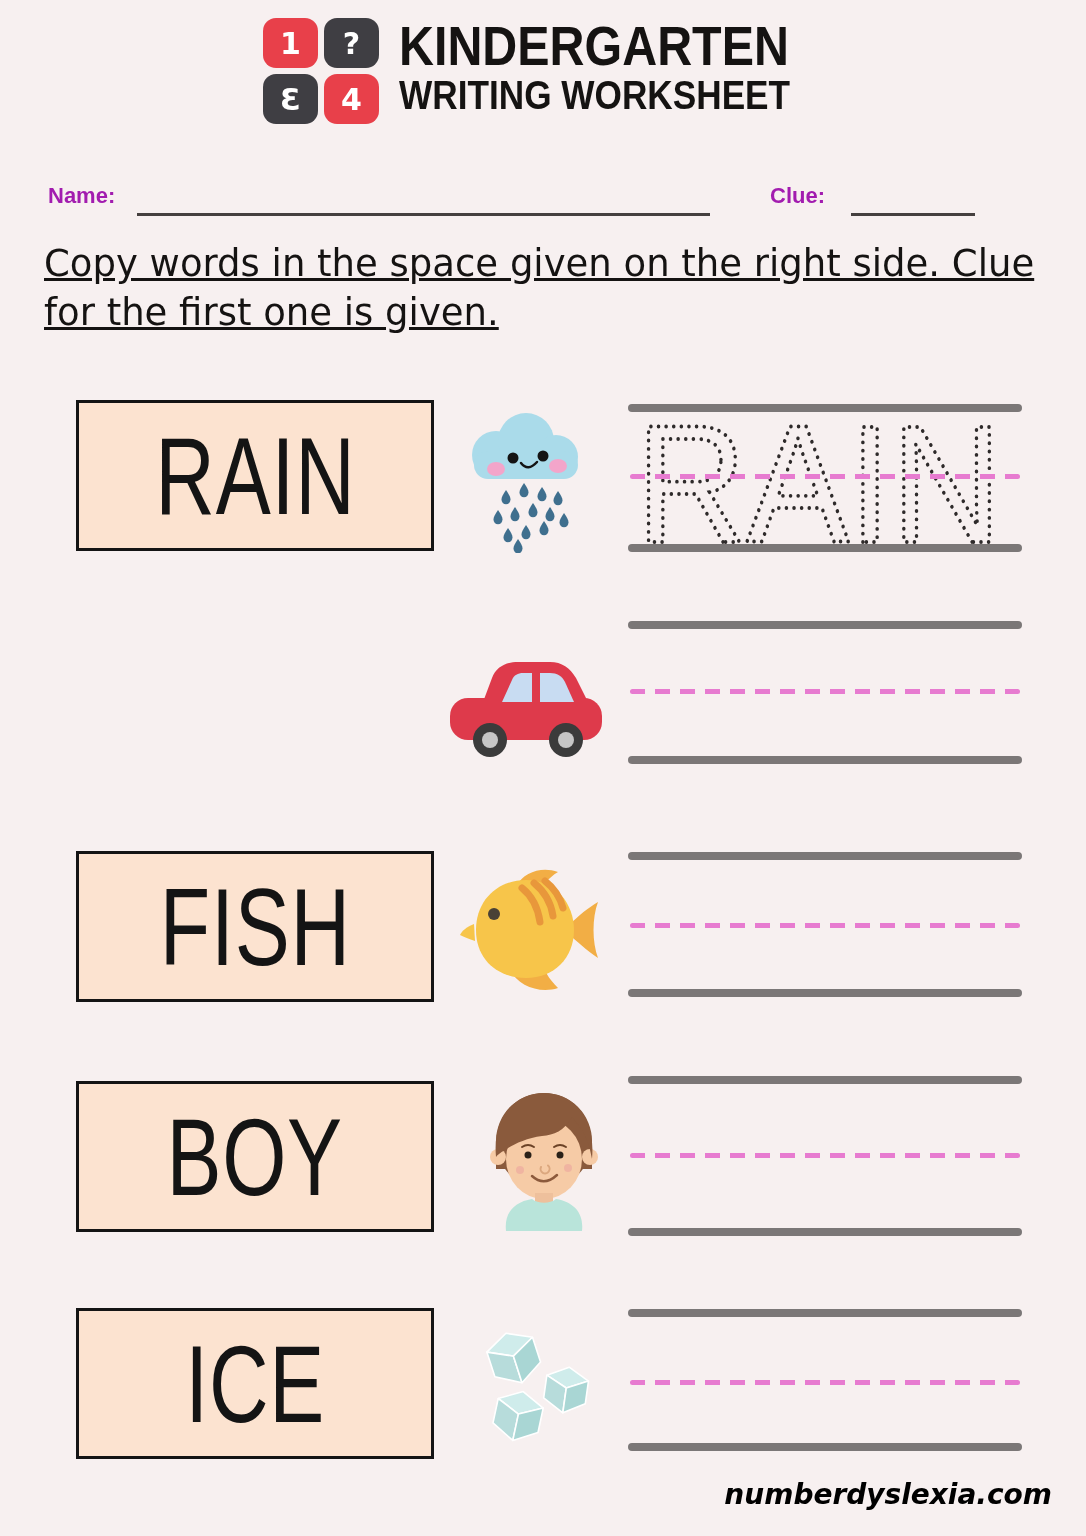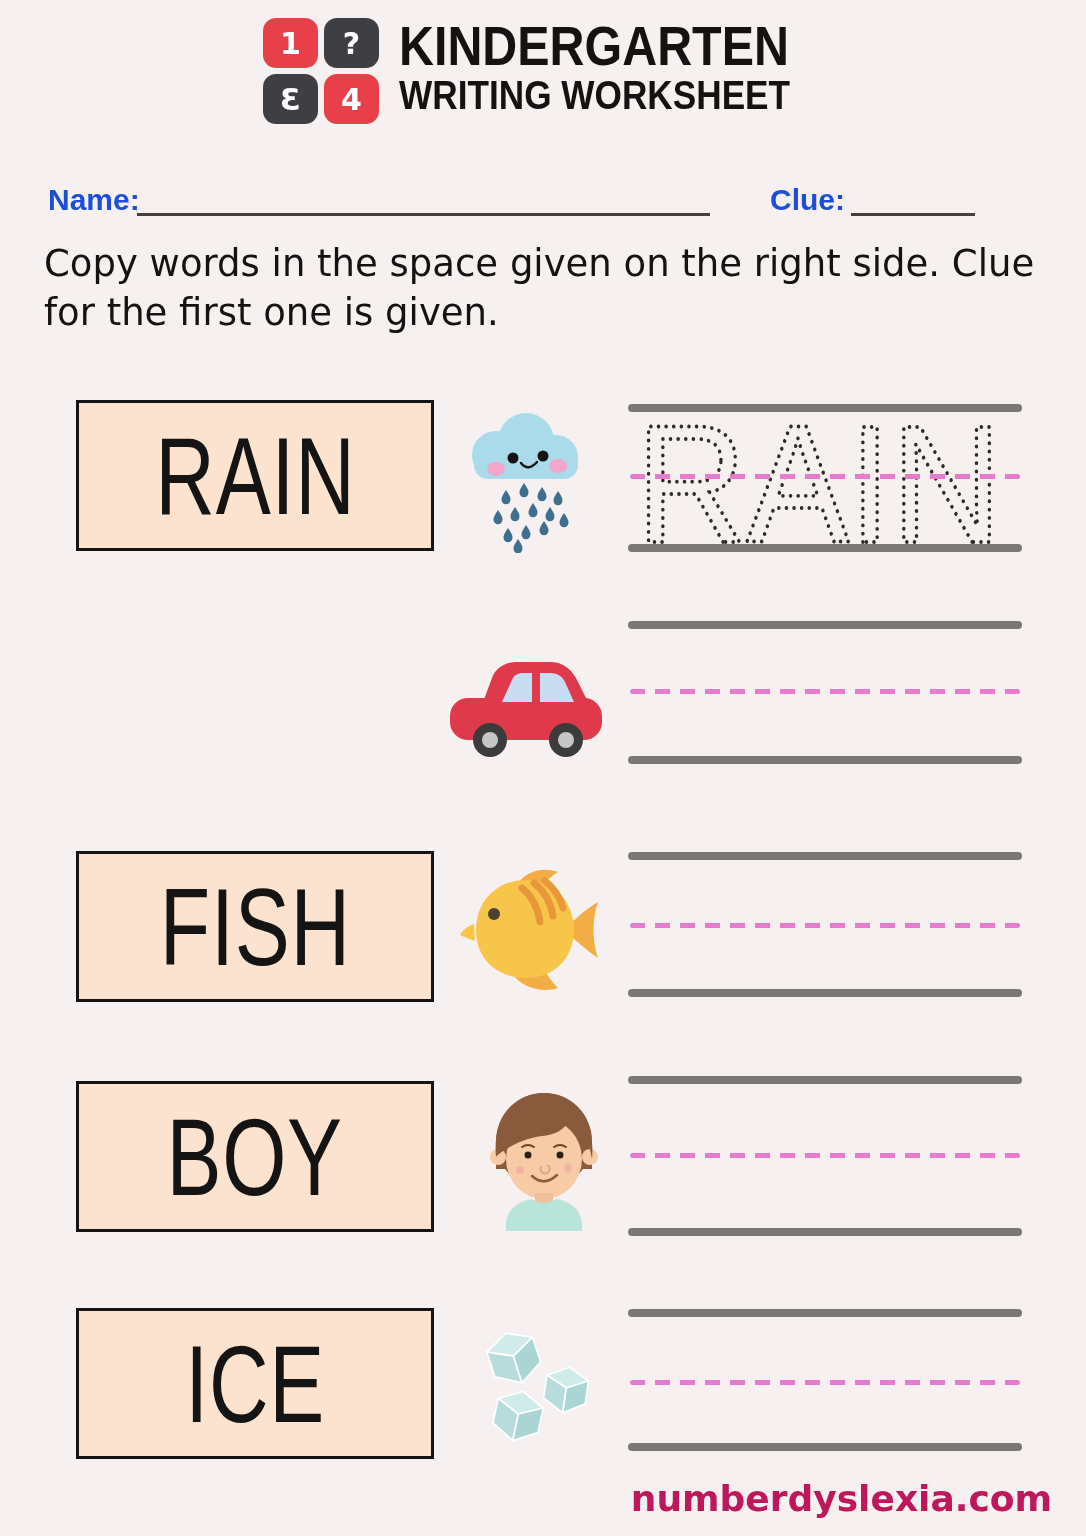--- a/index.html
+++ b/index.html
@@ -14,52 +14,52 @@
         font-family:"DejaVu Sans",sans-serif;}
   .tile.red{background:#e8404a}
   .tile.dark{background:#3f3e43}
   .title{position:absolute;left:399px;top:18px;color:#151312;}
   .title .l1{font-size:55px;font-weight:bold;line-height:1.02;
              transform:scaleX(.88);transform-origin:left;white-space:nowrap;}
   .title .l2{font-size:40px;font-weight:bold;line-height:1.05;
              transform:scaleX(.88);transform-origin:left;white-space:nowrap;}
 
   
-  .fieldlabel{position:absolute;font-size:30px;font-weight:bold;color:#1d4ed8;}
+  .fieldlabel{position:absolute;font-size:22px;font-weight:bold;color:#a21caf;}
   .fieldline{position:absolute;border-top:3px solid#45403f;}
   #name-label{left:48px;top:183px}
   #name-line{left:137px;top:213px;width:573px}
   #date-label{left:770px;top:183px}
   #date-line{left:851px;top:213px;width:124px}
 
   
   .instructions{position:absolute;left:44px;top:240px;width:1000px;
       font-family:"DejaVu Sans",sans-serif;font-size:37px;line-height:1.32;
-      color:#151312;}
+      color:#151312;text-decoration:underline;}
 
   
   .word-card{position:absolute;left:76px;width:352px;height:145px;
       background:#fce3d0;border:3px solid #141414;
       display:flex;align-items:center;justify-content:center;}
   .word-card span{font-size:110px;color:#141414;transform:scaleX(.75);
       white-space:nowrap;letter-spacing:1px;}
   .r1{top:400px}.r2{top:621px}.r3{top:851px}.r4{top:1081px}.r5{top:1308px}
 
   .icon{position:absolute;}
 
   
   .sline{position:absolute;left:628px;width:394px;height:8px;
       border-radius:4px;background:#7b7777;}
   .dline{position:absolute;left:630px;width:390px;height:5px;border-radius:3px;
       background:repeating-linear-gradient(90deg,#e77bd0 0 15px,transparent 15px 25px);}
   .trace-svg{position:absolute;left:628px;top:406px;width:394px;height:142px;}
 
   
-  .footer{position:absolute;right:34px;top:1478px;font-size:36px;font-weight:bold;
-      color:#be185d;font-family:"DejaVu Sans",sans-serif;}
+  .footer{position:absolute;right:34px;top:1478px;font-size:28px;font-weight:bold;
+      color:#000000;font-family:"DejaVu Sans",sans-serif;font-style:italic;}
 </style>
 </head>
 <body>
 
 <div id="page">
 
   <div class="logo">
     <div class="tile red">1</div>
     <div class="tile dark">?</div>
     <div class="tile dark">Ɛ</div>

